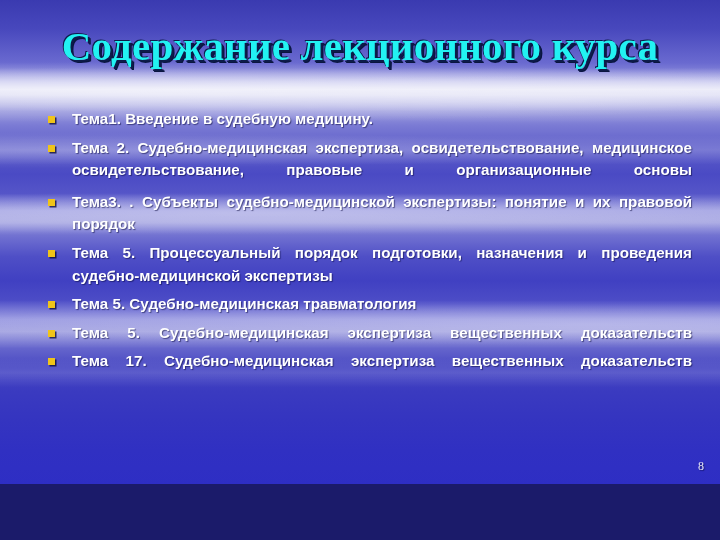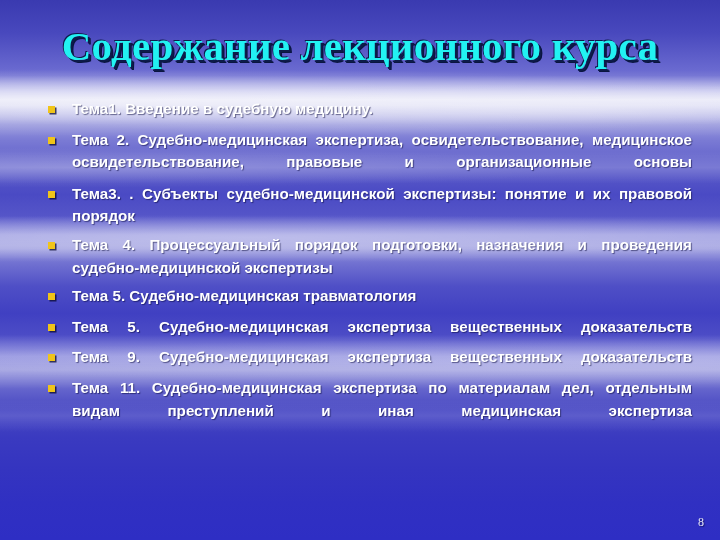--- a/index.html
+++ b/index.html
@@ -4,21 +4,21 @@
 <title>Содержание лекционного курса</title>
 <style>
   html, body {
     margin: 0;
     padding: 0;
     background: #1b1b6a;
   }
   #slide {
     position: relative;
     width: 720px;
-    height: 540px;
+    height: 484px;
     overflow: hidden;
     font-family: "Liberation Sans", sans-serif;
     background-color: #3b3bb4;
   }
 
   
   .bg-base {
     position: absolute;
     inset: 0;
     background: linear-gradient(to bottom,
@@ -95,21 +95,21 @@
        2px 2px 0 #0d1b4a,
        3px 3px 0 #0a1540,
       -1px -1px 0 #0d1b4a;
     white-space: nowrap;
   }
 
   
   #body {
     position: absolute;
     left: 44px;
-    top: 98px;
+    top: 108px;
     width: 648px;
   }
   .item {
     position: relative;
     padding-left: 28px;
     margin-bottom: 7px;
     color: #ffffff;
     font-weight: bold;
     font-size: 15.2px;
     line-height: 22.6px;
@@ -122,21 +122,21 @@
     position: absolute;
     left: 4px;
     top: 8px;
     width: 7px;
     height: 7px;
     background: #f0c419;
     box-shadow: 1.5px 1.5px 0 rgba(10,10,50,0.75);
   }
   
   .item .txt { display: block; }
-  .item.j .txt { text-align-last: justify; margin-top: 8px; }
+  .item.j .txt { text-align-last: justify; }
 
   
   .item.m1 { margin-bottom: 6px; }
   .item.m2 { margin-bottom: 9px; }
 
   
   #pagenum {
     position: absolute;
     right: 16px;
     bottom: 10px;
@@ -170,43 +170,39 @@
       <span class="txt">Тема 2. Судебно-медицинская экспертиза, освидетельствование, медицинское освидетельствование, правовые и организационные основы</span>
     </div>
 
     <div class="item m1">
       <span class="bullet"></span>
       <span class="txt">Тема3. . Субъекты судебно-медицинской экспертизы: понятие и их правовой порядок</span>
     </div>
 
     <div class="item m1">
       <span class="bullet"></span>
-      <span class="txt">Тема 4.   Процессуальный порядок подготовки, назначения и проведения судебно-медицинской экспертизы</span>
+      <span class="txt">Тема 5.   Процессуальный порядок подготовки, назначения и проведения судебно-медицинской экспертизы</span>
     </div>
 
     <div class="item m1">
       <span class="bullet"></span>
       <span class="txt">Тема 5.  Судебно-медицинская травматология</span>
     </div>
 
 
 
 
     <div class="item j m1">
       <span class="bullet"></span>
       <span class="txt">Тема 5. Судебно-медицинская экспертиза вещественных доказательств</span>
     </div>
 
     <div class="item j m1">
       <span class="bullet"></span>
-      <span class="txt">Тема 9. Судебно-медицинская экспертиза вещественных доказательств</span>
-    </div>
-
-    <div class="item j m1">
-      <span class="bullet"></span>
-      <span class="txt">Тема 11.  Судебно-медицинская экспертиза по материалам дел, отдельным видам преступлений и иная медицинская экспертиза</span>
-    </div>
+      <span class="txt">Тема 17. Судебно-медицинская экспертиза вещественных доказательств</span>
+    </div>
+
 
   </div>
 
   <div id="pagenum">8</div>
 
 </div>
 
 </body></html>

